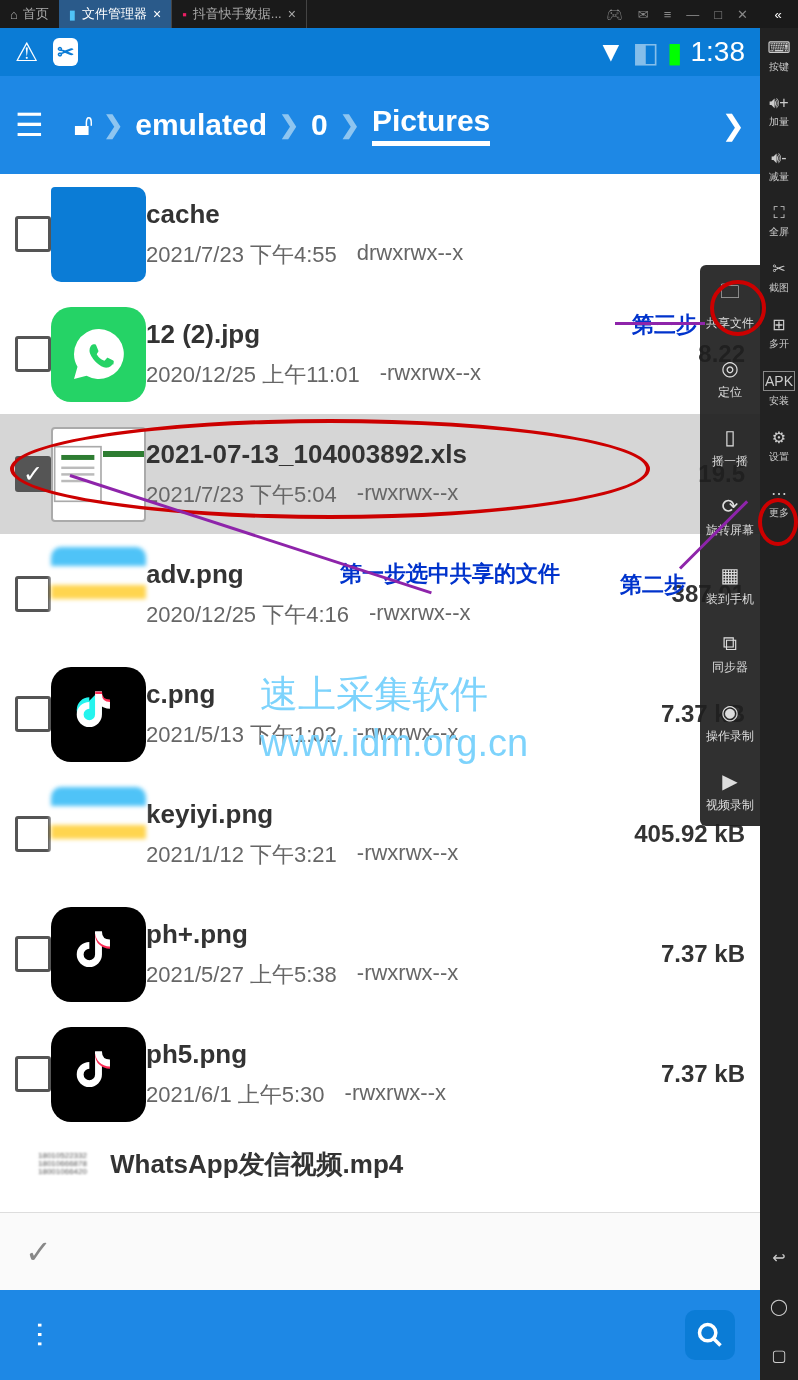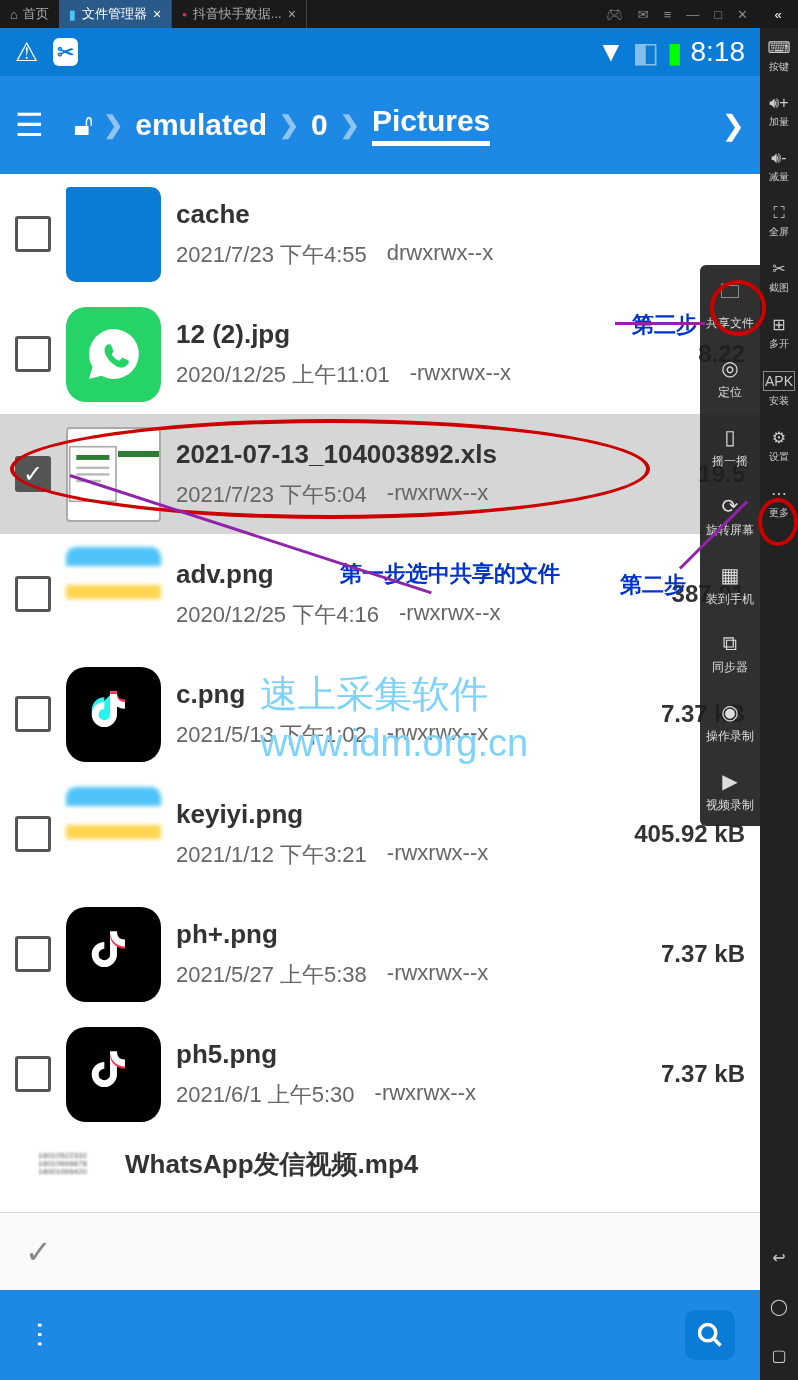--- a/index.html
+++ b/index.html
@@ -28,21 +28,21 @@
   .toolbar { background: #1e88e5; height: 98px; display: flex; align-items: center; padding: 0 15px; color: #fff; }
   .menu-btn { font-size: 32px; margin-right: 30px; }
   .lock { font-size: 30px; margin-right: 10px; }
   .breadcrumb { display: flex; align-items: center; gap: 12px; font-size: 30px; font-weight: bold; flex: 1; overflow: hidden; }
   .crumb-arrow { color: #8ec5f0; font-size: 24px; }
   .crumb.active { border-bottom: 5px solid #fff; padding-bottom: 3px; }
   .toolbar .more-arrow { font-size: 28px; color: #fff; }
   
   
   .file-list { flex: 1; overflow-y: auto; background: #fff; position: relative; }
-  .file-item { display: flex; align-items: center; padding: 10px 15px; height: 120px; gap: 15px; border-bottom: 0px solid #eee; }
+  .file-item { display: flex; align-items: center; padding: 10px 15px; height: 120px; border-bottom: 0px solid #eee; }
   .file-item.selected { background: #d6d6d6; }
   .checkbox { width: 36px; height: 36px; border: 3px solid #555; border-radius: 3px; display: flex; align-items: center; justify-content: center; font-size: 24px; }
   .checkbox.checked { background: #555; color: #fff; }
   .file-icon { width: 95px; height: 95px; display: flex; align-items: center; justify-content: center; border-radius: 10px; font-size: 48px; color: #fff; flex-shrink: 0; }
   .icon-folder { background: #0b7cd6; border-radius: 4px 10px 10px 10px; }
   .icon-whatsapp { background: #25d366; border-radius: 20px; }
   .icon-doc { background: #fff; border: 2px solid #aaa; color: #888; font-size: 40px; border-radius: 4px; }
   .icon-doc::after { content: ""; display: block; width: 50px; height: 6px; background: #2e7d32; position: relative; top: -20px; }
   .icon-img { background: #e8e8e8; font-size: 14px; color: #333; overflow: hidden; }
   .icon-tiktok { background: #000; border-radius: 20px; }
@@ -116,21 +116,21 @@
 
     <div class="status-bar">
       <div class="status-left">
         <span class="warn">⚠</span>
         <span style="background:#fff;color:#0b7cd6;border-radius:6px;padding:2px 4px;font-weight:bold;font-size:20px">✂︎</span>
       </div>
       <div class="status-right">
         <span>▼</span>
         <span style="opacity:.5">◧</span>
         <span style="color:#0f0">▮</span>
-        <span>8:18</span>
+        <span>1:38</span>
       </div>
     </div>
 
     <div class="toolbar">
       <span class="menu-btn">☰</span>
       <span class="lock">🔓︎</span>
       <div class="breadcrumb">
         <span class="crumb-arrow">❯</span>
         <span>emulated</span>
         <span class="crumb-arrow">❯</span>

